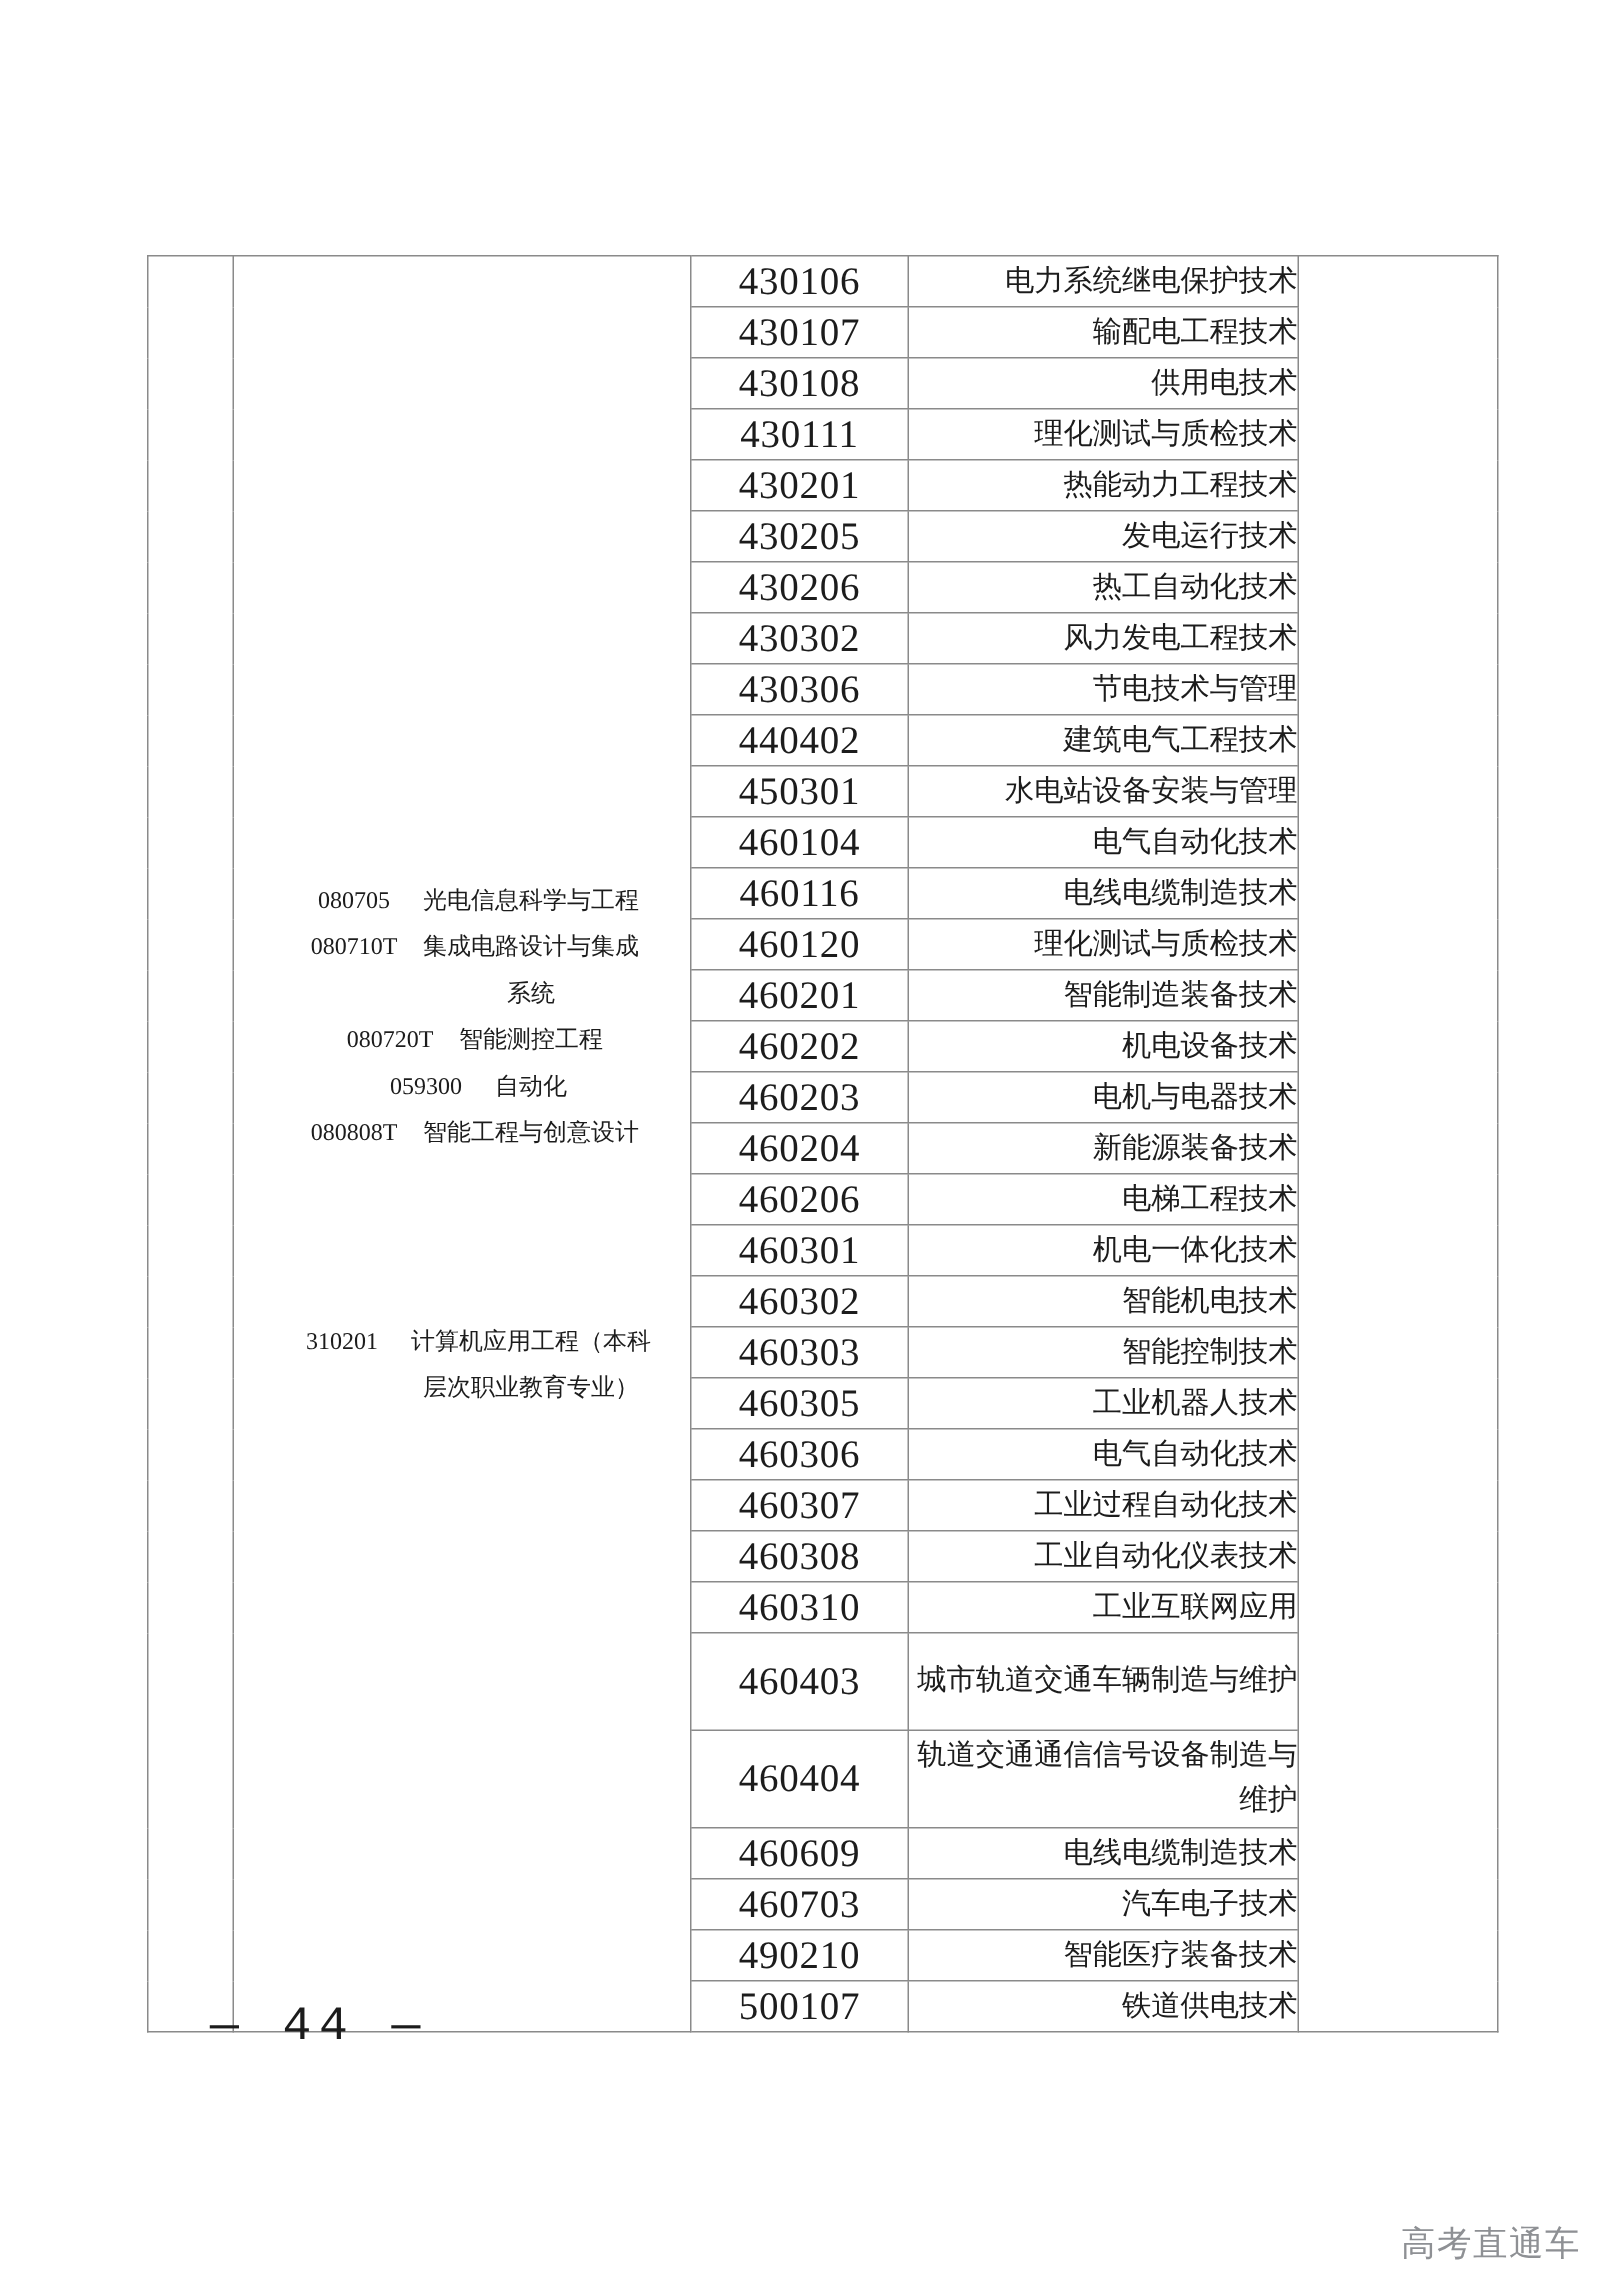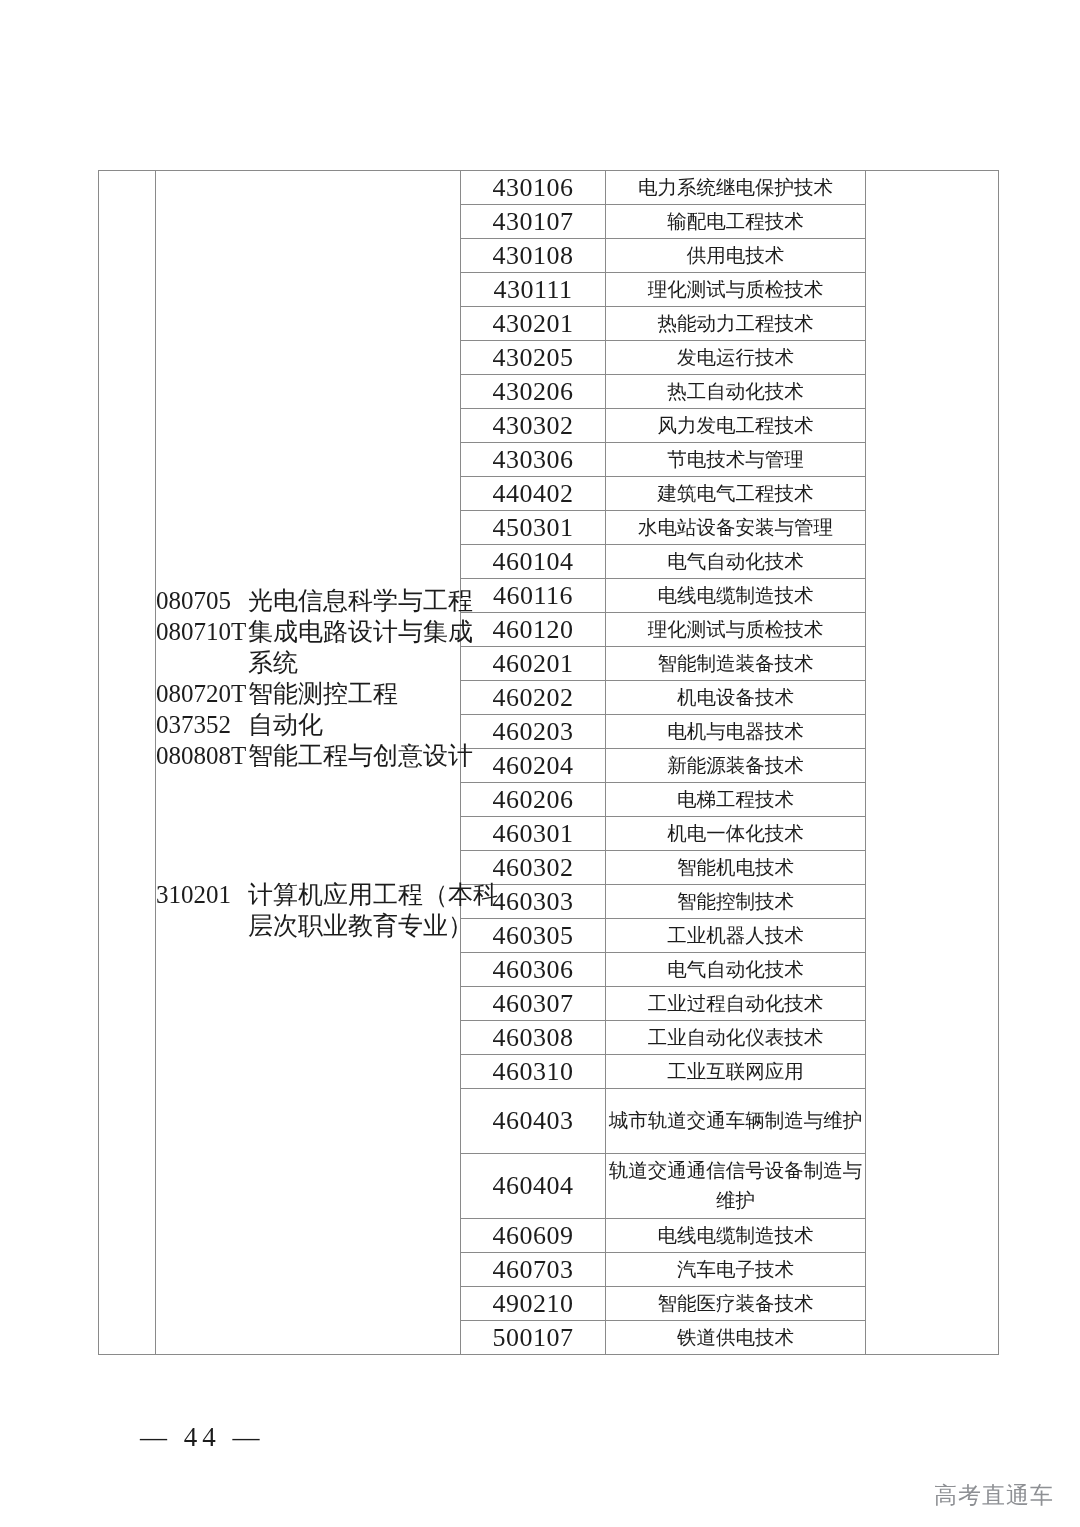--- a/index.html
+++ b/index.html
@@ -40,66 +40,67 @@
   }
 
   col.c-spacer  { width: 57px; }
   col.c-major   { width: 305px; }
   col.c-code    { width: 145px; }
   col.c-name    { width: 260px; }
   col.c-tail    { width: 133px; }
 
   .cell-major {
     padding: 6px 0 6px 6px;
-    font-size: 25px;
+    font-size: 16px;
     line-height: 31px;
     vertical-align: top;
+    text-align: center;
   }
   .major-block { display: block; }
   .major-line {
     display: block;
     white-space: nowrap;
   }
   .major-line .mcode {
     display: inline-block;
     min-width: 92px;
   }
 
   .cell-code {
     text-align: center;
     font-size: 26px;
     letter-spacing: 0.5px;
     height: 33px;
   }
   .cell-name {
-    text-align: center;
+    text-align: right;
     padding-left: 9px;
     font-size: 19.5px;
     line-height: 30px;
     height: 33px;
     margin-left: 15px;
   }
   .row-tall .cell-code,
   .row-tall .cell-name {
     height: 64px;
   }
   .cell-empty { }
 
   
   .gap-block { display: block; height: 108px; }
 
   
   .page-number {
     position: absolute;
     left: 140px;
-    top: 1422px;
-    font-size: 27px;
+    top: 1332px;
+    font-size: 32px;
     letter-spacing: 5px;
     color: #1c1c1c;
-    font-family: Liberation Serif, serif;
+    font-family: Liberation Mono, monospace;
   }
 
   
   .watermark {
     position: absolute;
     right: 26px;
     bottom: 16px;
     font-size: 23px;
     color: #8e9094;
     letter-spacing: 1px;
@@ -121,21 +122,21 @@
     </colgroup>
     <tbody id="table-body">
         <tr>
           <td class="cell-empty" rowspan="33"></td>
           <td class="cell-major" rowspan="33">
             <span class="major-block">
               <span class="major-line"><span class="mcode">080705</span><span class="mname">光电信息科学与工程</span></span>
               <span class="major-line"><span class="mcode">080710T</span><span class="mname">集成电路设计与集成</span></span>
               <span class="major-line"><span class="mcode"></span><span class="mname">系统</span></span>
               <span class="major-line"><span class="mcode">080720T</span><span class="mname">智能测控工程</span></span>
-              <span class="major-line"><span class="mcode">037352</span><span class="mname">自动化</span></span>
+              <span class="major-line"><span class="mcode">059300</span><span class="mname">自动化</span></span>
               <span class="major-line"><span class="mcode">080808T</span><span class="mname">智能工程与创意设计</span></span>
             </span>
             <span class="gap-block"></span>
             <span class="major-block">
               <span class="major-line"><span class="mcode">310201</span><span class="mname">计算机应用工程（本科</span></span>
               <span class="major-line"><span class="mcode"></span><span class="mname">层次职业教育专业）</span></span>
             </span>
           </td>
           <td class="cell-code">430106</td>
           <td class="cell-name">电力系统继电保护技术</td>

